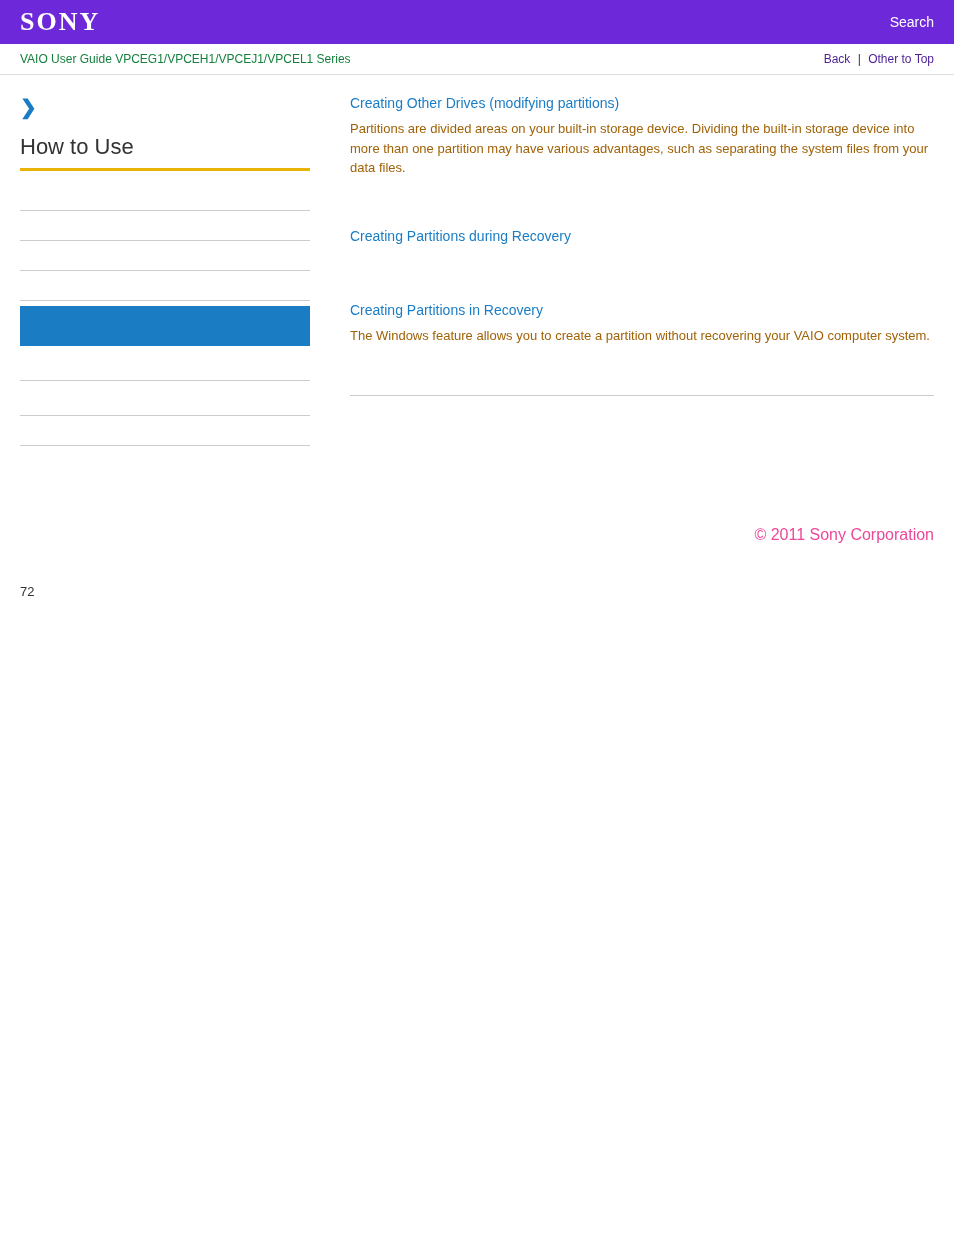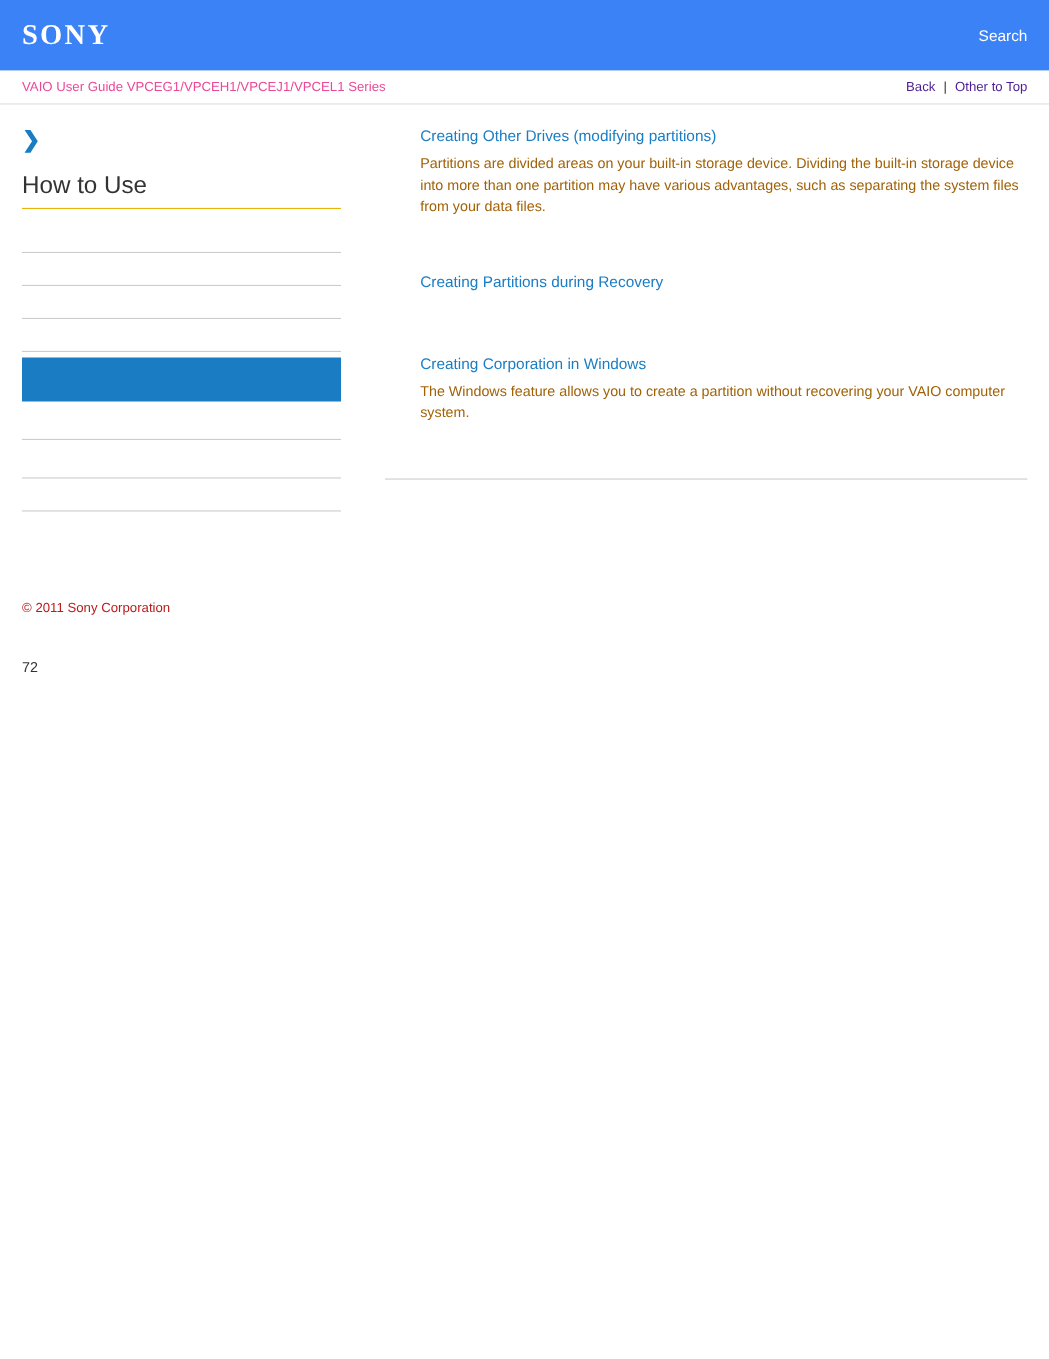--- a/index.html
+++ b/index.html
@@ -12,22 +12,22 @@
       font-family: Arial, sans-serif;
       font-size: 13px;
       color: #333;
       background: #fff;
       width: 954px;
       min-height: 1235px;
     }
 
     
     .header {
-      background: #3b82f6;
-      height: 64px;
+      background: #6d28d9;
+      height: 44px;
       display: flex;
       align-items: center;
       justify-content: space-between;
       padding: 0 20px;
     }
 
     .sony-logo {
       color: #fff;
       font-size: 26px;
       font-weight: bold;
@@ -47,21 +47,21 @@
     .breadcrumb-bar {
       display: flex;
       justify-content: space-between;
       align-items: center;
       padding: 8px 20px;
       border-bottom: 1px solid #ddd;
       font-size: 12px;
     }
 
     .breadcrumb-text {
-      color: #ec4899;
+      color: #15803d;
       font-size: 12px;
     }
 
     .breadcrumb-links {
       font-size: 12px;
     }
 
     .breadcrumb-links a {
       color: #4c1d95;
       text-decoration: none;
@@ -93,21 +93,21 @@
       margin-bottom: 15px;
       display: block;
     }
 
     .sidebar-title {
       font-size: 22px;
       font-weight: normal;
       color: #333;
       margin-bottom: 10px;
       padding-bottom: 8px;
-      border-bottom: 1px solid #eab308;
+      border-bottom: 3px solid #eab308;
     }
 
     .sidebar-item {
       border-bottom: 1px solid #ccc;
       padding: 10px 0;
       font-size: 12px;
       color: #666;
       min-height: 30px;
     }
 
@@ -125,21 +125,20 @@
     
     .content {
       flex: 1;
       padding-left: 20px;
       border-left: none;
     }
 
     .content-section {
       margin-bottom: 25px;
       padding-bottom: 25px;
-      margin-left: 32px;
     }
 
     .content-section-title {
       color: #1a7dc4;
       font-size: 14px;
       font-weight: normal;
       margin-bottom: 8px;
       text-decoration: none;
       display: block;
       cursor: pointer;
@@ -153,23 +152,24 @@
 
     .content-divider {
       border: none;
       border-top: 1px solid #ccc;
       margin: 20px 0;
     }
 
     
     .footer {
       padding: 20px;
-      font-size: 12px;
-      color: #b91c1c;
+      font-size: 16px;
+      color: #ec4899;
       margin-top: 40px;
+      text-align: right;
     }
 
     
     .page-number {
       font-size: 13px;
       color: #333;
       padding: 20px;
     }
   </style>
 </head>
@@ -210,21 +210,21 @@
     <div class="content-section">
       <a class="content-section-title">Creating Other Drives (modifying partitions)</a>
       <p class="content-section-text">Partitions are divided areas on your built-in storage device. Dividing the built-in storage device into more than one partition may have various advantages, such as separating the system files from your data files.</p>
     </div>
 
     <div class="content-section">
       <a class="content-section-title">Creating Partitions during Recovery</a>
     </div>
 
     <div class="content-section">
-      <a class="content-section-title">Creating Corporation in Windows</a>
+      <a class="content-section-title">Creating Partitions in Recovery</a>
       <p class="content-section-text">The Windows feature allows you to create a partition without recovering your VAIO computer system.</p>
     </div>
 
     <hr class="content-divider">
 
   </div>
 </div>
 
 <div class="footer">
   <span>© 2011 Sony Corporation</span>

